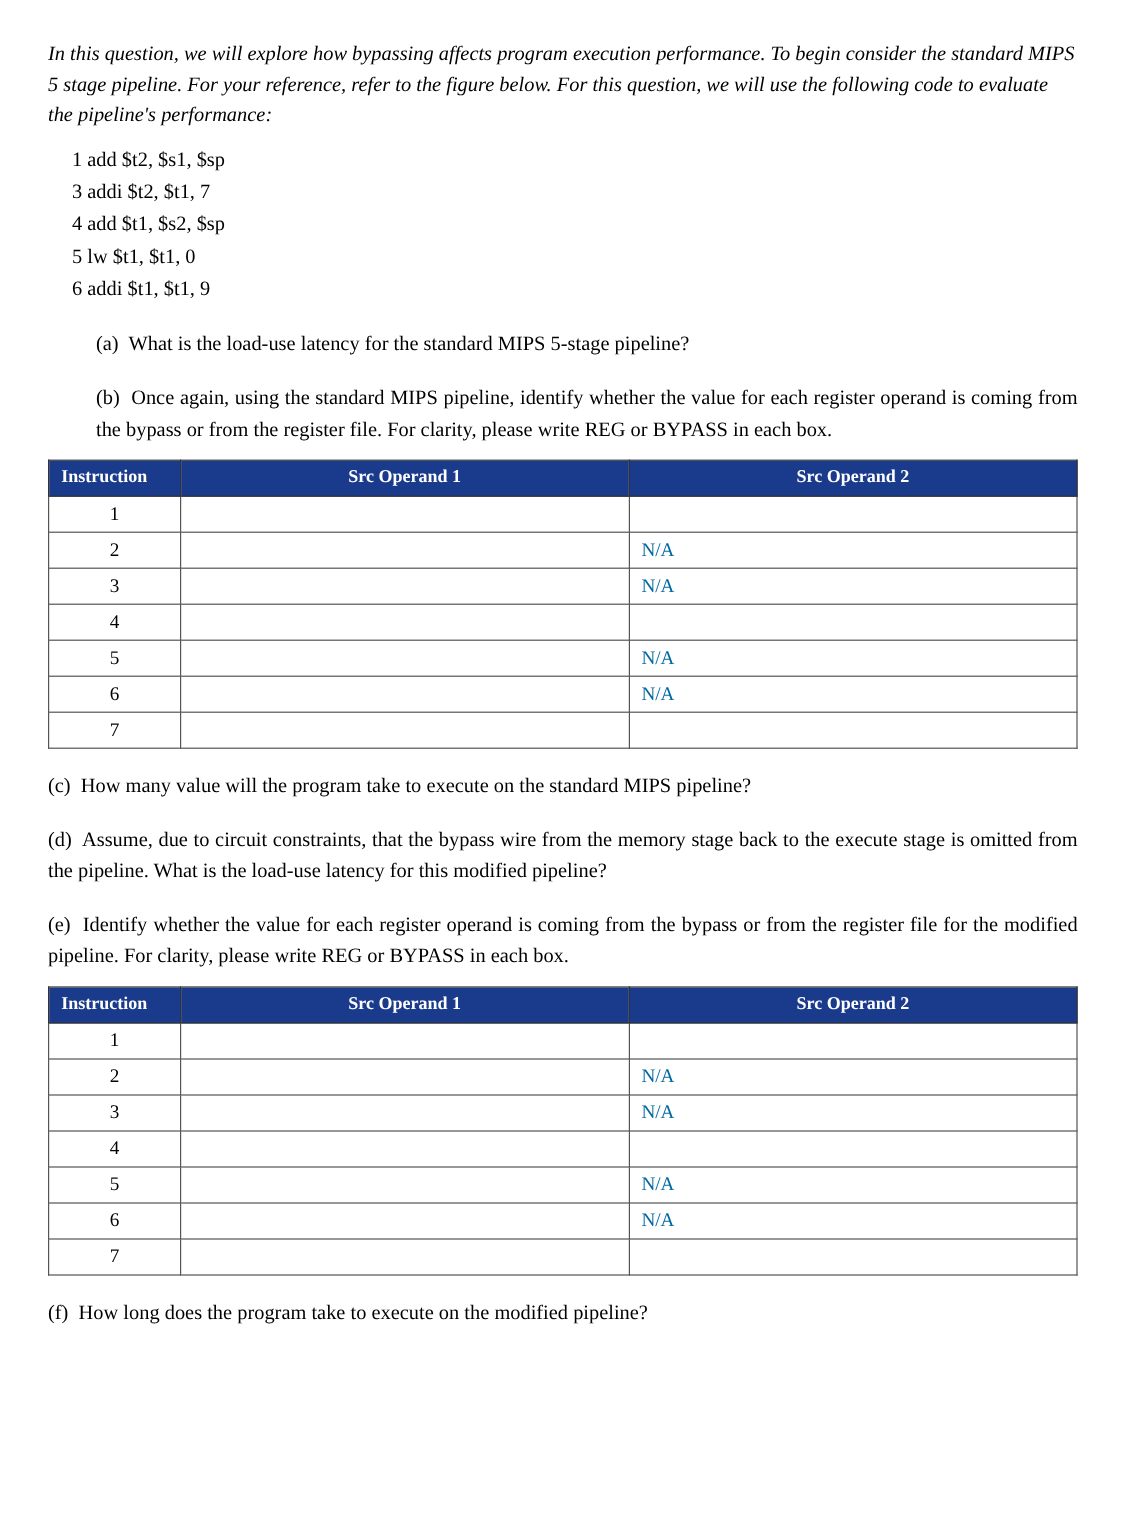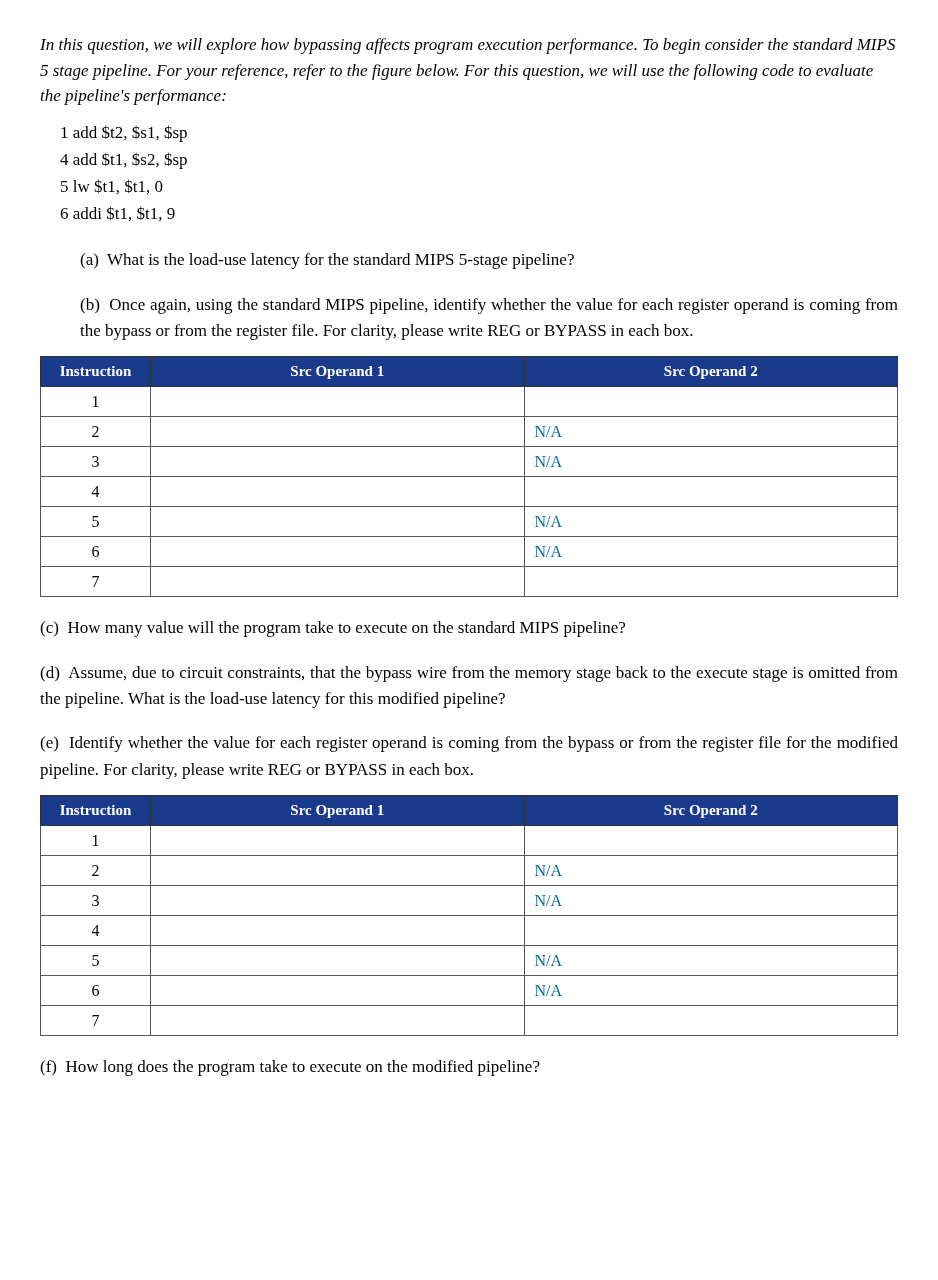--- a/index.html
+++ b/index.html
@@ -62,21 +62,21 @@
 
     table thead th {
       padding: 6px 10px;
       font-size: 15px;
       font-weight: bold;
       text-align: center;
       border: 1px solid #333;
     }
 
     table thead th:first-child {
-      text-align: center;
+      text-align: left;
       width: 110px;
     }
 
     table tbody tr {
       background-color: #ffffff;
     }
 
     table tbody td {
       border: 1px solid #555;
       padding: 5px 10px;
@@ -93,20 +93,21 @@
       color: #0369a1;
     }
   </style>
 </head>
 <body>
 
 <p class="intro-text">In this question, we will explore how bypassing affects program execution performance. To begin consider the standard MIPS 5 stage pipeline. For your reference, refer to the figure below. For this question, we will use the following code to evaluate the pipeline's performance:</p>
 
 <div class="code-block">
   <div>1 add $t2, $s1, $sp</div>
+  <div>3 addi $t2, $t1, 7</div>
   <div>4 add $t1, $s2, $sp</div>
   <div>5 lw $t1, $t1, 0</div>
   <div>6 addi $t1, $t1, 9</div>
 </div>
 
 <div class="question-part indented">
   <p>
     <span>(a)</span>&nbsp;
     <span>What is the load-use latency for the standard MIPS 5-stage pipeline?</span>
   </p>

